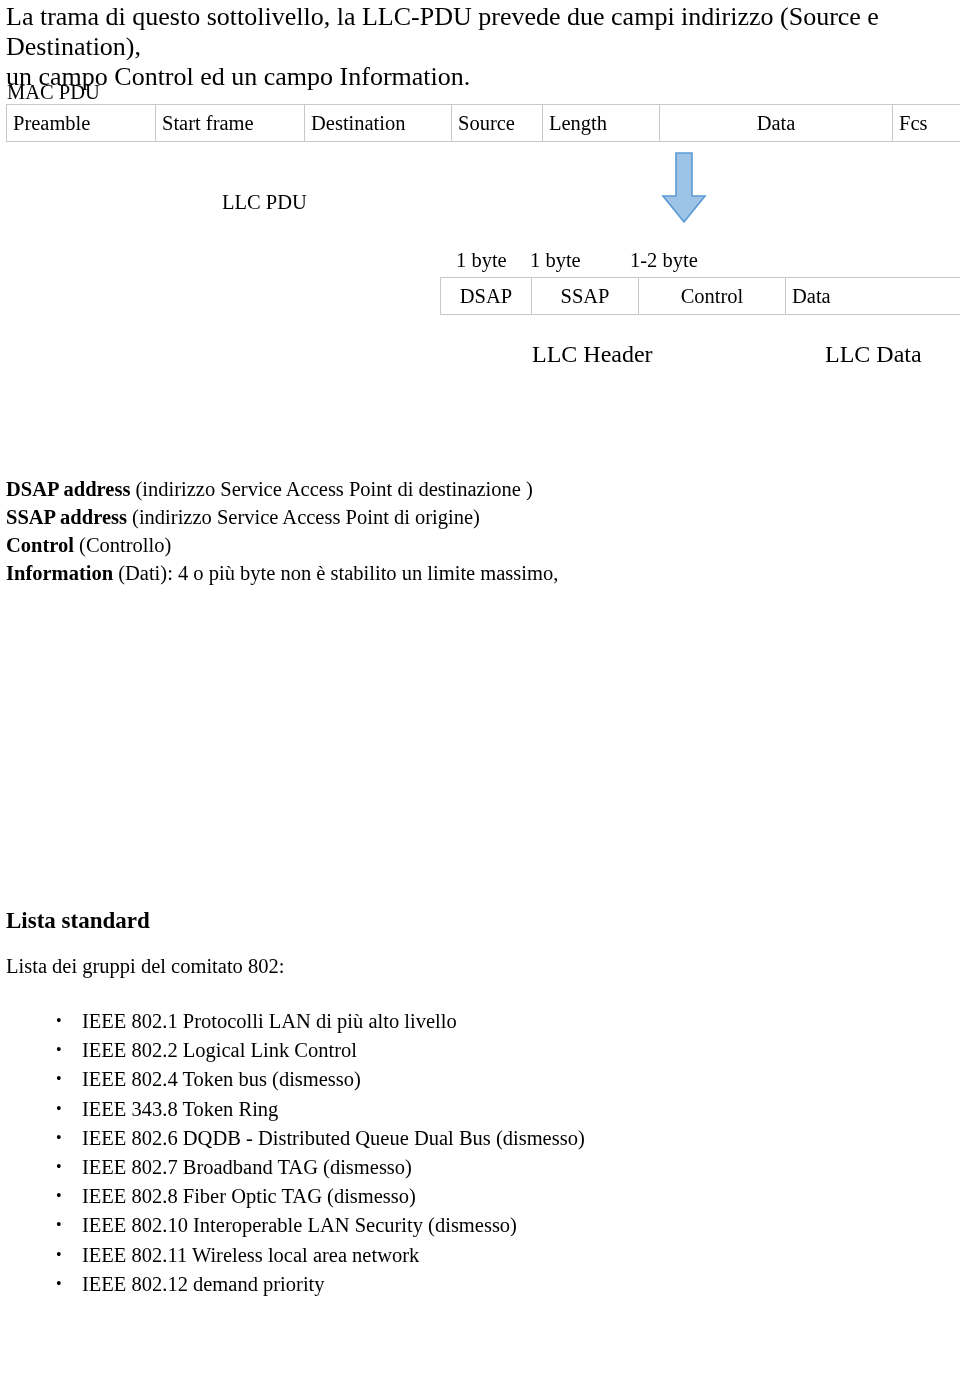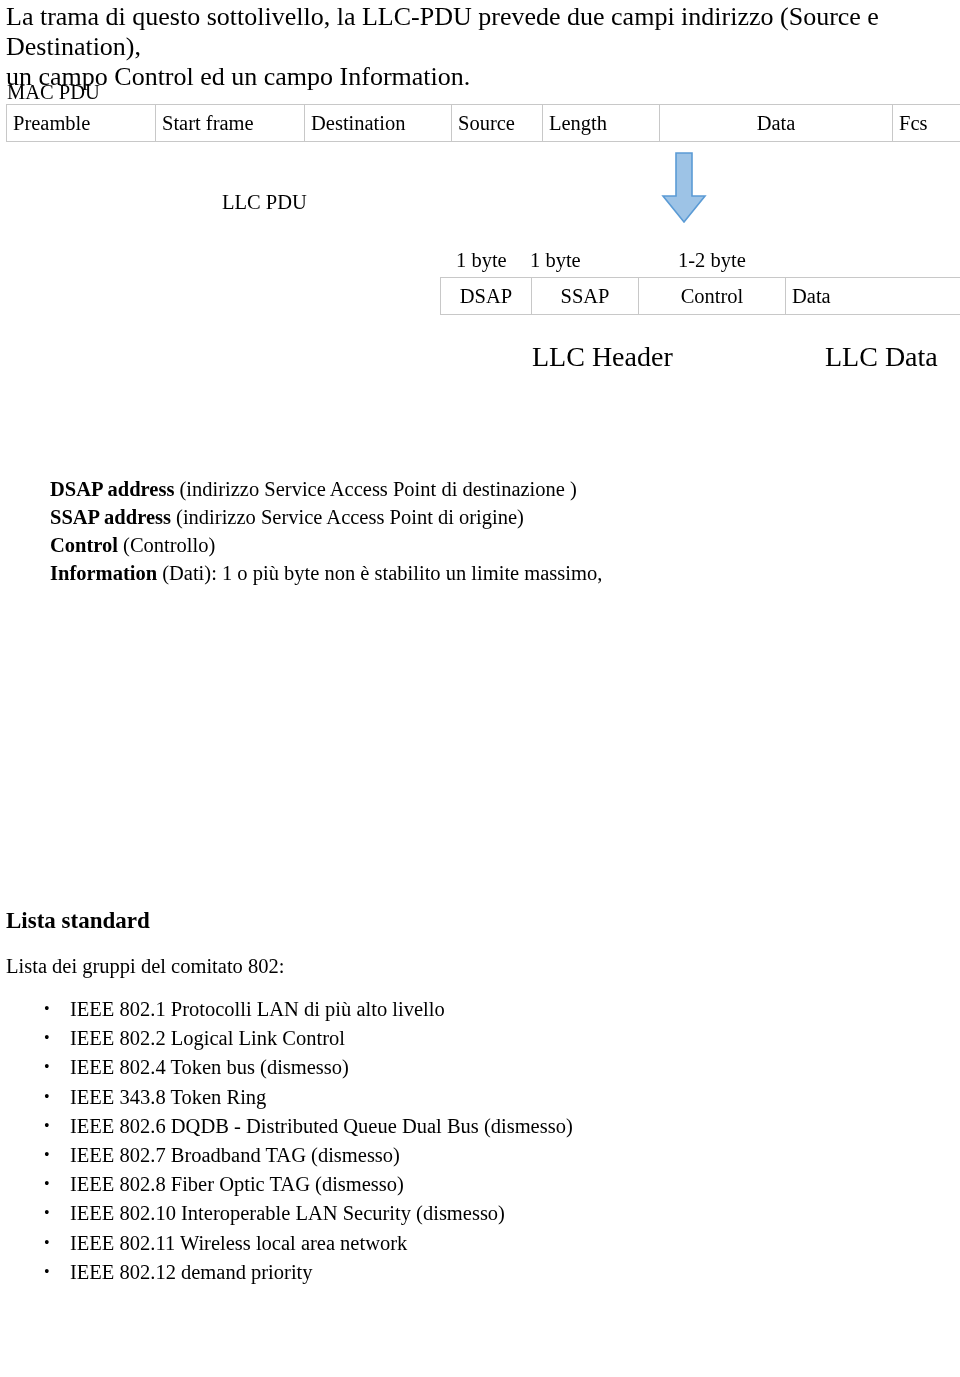--- a/index.html
+++ b/index.html
@@ -76,68 +76,68 @@
   #llc-sizes {
     left: 440px;
     top: 249px;
     width: 520px;
     height: 28px;
     font-size: 20.5px;
   }
   #llc-sizes span { position: absolute; top: 0; white-space: nowrap; }
   #size-dsap    { left: 16px;  }
   #size-ssap    { left: 90px;  }
-  #size-control { left: 190px; margin-left: 48px; }
+  #size-control { left: 190px; }
 
   
   #llc-foot {
     left: 440px;
     top: 341px;
     width: 520px;
     height: 30px;
-    font-size: 28px;
+    font-size: 24px;
   }
   #llc-foot span { position: absolute; top: 0; white-space: nowrap; }
   #foot-header { left: 92px;  }
   #foot-data   { left: 385px; }
 
   
   #down-arrow { left: 660px; top: 152px; }
 
   
   #field-desc {
     left: 6px;
     top: 475px;
     width: 760px;
     font-size: 20.5px;
     line-height: 28px;
   }
   #field-desc .line { white-space: nowrap; }
-  #field-desc b { font-weight: bold; margin-left: 44px; }
+  #field-desc b { font-weight: bold; }
 
   
   #lista-heading {
     left: 6px;
     top: 908px;
     font-size: 23px;
     font-weight: bold;
     white-space: nowrap;
   }
   #lista-sub {
     left: 6px;
     top: 955px;
     font-size: 20.5px;
     white-space: nowrap;
   }
   #std-list {
     left: 6px;
     top: 995px;
     width: 800px;
     list-style: none;
-    margin: 0;
+    margin: 12px;
     padding: 0;
   }
   #std-list li {
     position: relative;
     font-size: 20.5px;
     line-height: 29.2px;
     padding-left: 64px;
     white-space: nowrap;
   }
   #std-list li::before {
@@ -205,21 +205,21 @@
   <div class="line">
     <b>DSAP address</b><span> (indirizzo Service Access Point di destinazione )</span>
   </div>
   <div class="line">
     <b>SSAP address</b><span> (indirizzo Service Access Point di origine)</span>
   </div>
   <div class="line">
     <b>Control</b><span> (Controllo)</span>
   </div>
   <div class="line">
-    <b>Information</b><span> (Dati): 1 o più byte non è stabilito un limite massimo,</span>
+    <b>Information</b><span> (Dati): 4 o più byte non è stabilito un limite massimo,</span>
   </div>
 </div>
 
 <div class="abs" id="lista-heading">Lista standard</div>
 
 <div class="abs" id="lista-sub">Lista dei gruppi del comitato 802:</div>
 
 <ul class="abs" id="std-list">
   <li>IEEE 802.1 Protocolli LAN di più alto livello</li>
   <li>IEEE 802.2 Logical Link Control</li>

